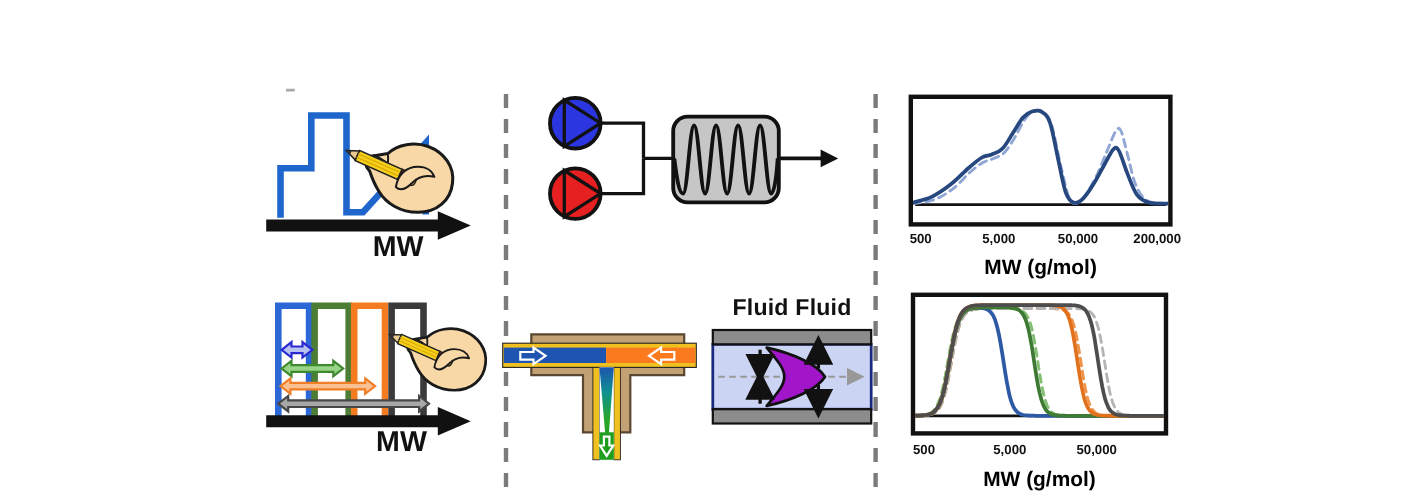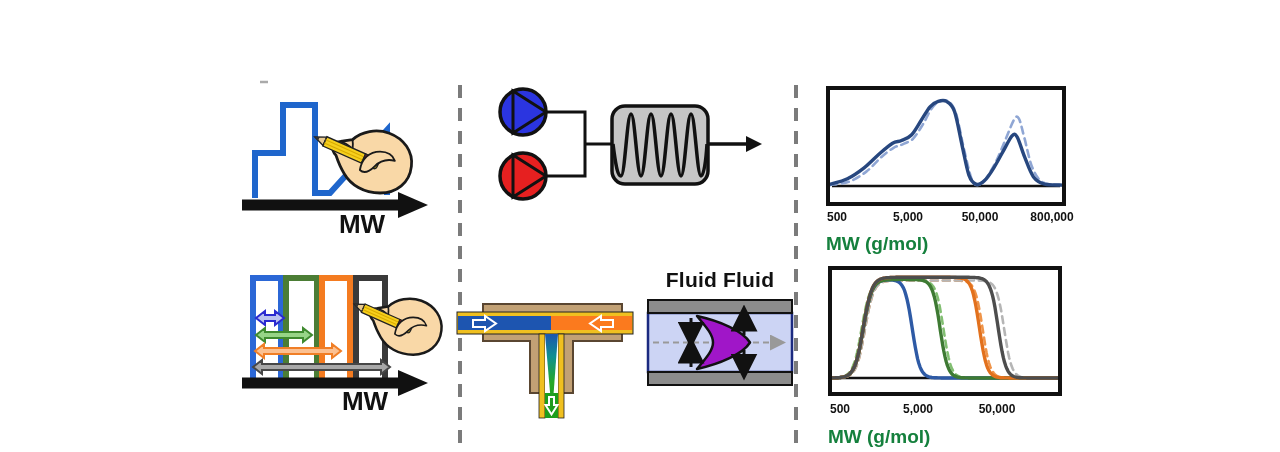--- a/index.html
+++ b/index.html
@@ -4,21 +4,21 @@
 <style>
   html,body{margin:0;padding:0;background:#fff;}
   #stage{position:relative;width:1104px;height:452px;background:#fff;overflow:hidden;
          font-family:"Liberation Sans","DejaVu Sans",sans-serif;}
   .abs{position:absolute;}
   .divider{width:4px;background:repeating-linear-gradient(to bottom,#7b7b7b 0 13px,transparent 13px 23px);}
   .panel-title{font-weight:bold;font-size:21px;color:#111;text-align:center;letter-spacing:.2px;}
   .chart-box{border:4px solid #111;background:#fff;box-sizing:border-box;}
   .tick-host{position:absolute;height:22px;}
   .tick-host span{position:absolute;transform:translateX(-50%);font-weight:bold;font-size:12px;color:#111;white-space:nowrap;}
-  .xlabel{font-weight:bold;font-size:19px;color:#15803d;}
+  .xlabel{font-weight:bold;font-size:19px;color:#000000;text-align:center;}
   svg{display:block;}
   text.mw{font-family:"Liberation Sans",sans-serif;font-weight:bold;fill:#111;}
 </style>
 </head>
 <body>
 
 <div id="stage">
 
   <svg width="0" height="0" style="position:absolute">
     <defs>
@@ -145,21 +145,21 @@
     <svg width="232" height="112" viewBox="0 0 232 112">
         <line x1="2" x2="230" y1="96" y2="96" stroke="#111" stroke-width="2.5"></line>
         <path d="M0.0,95.1C3.3,94.5 13.4,93.7 19.5,91.5C25.6,89.2 31.3,85.5 36.6,81.4C42.0,77.3 47.0,70.8 51.5,66.9C56.0,62.9 60.0,59.9 63.6,57.8C67.2,55.7 69.8,55.7 73.1,54.1C76.3,52.6 79.7,52.0 83.1,48.7C86.4,45.3 90.0,39.1 93.1,34.1C96.1,29.1 98.8,22.4 101.5,18.7C104.2,14.9 106.5,12.6 109.3,11.4C112.1,10.2 115.5,9.4 118.3,11.4C121.0,13.3 123.2,15.2 125.9,23.2C128.5,31.2 131.5,48.7 134.1,59.6C136.7,70.5 139.3,82.8 141.5,88.7C143.7,94.6 145.1,95.1 147.4,95.1C149.8,95.1 152.5,92.8 155.7,88.7C158.9,84.6 163.1,77.2 166.5,70.5C169.9,63.8 172.9,55.5 175.9,48.7C178.8,41.9 182.0,32.9 184.1,29.6C186.3,26.2 187.2,25.5 188.9,28.7C190.7,31.8 192.3,40.5 194.6,48.7C196.8,56.9 199.3,70.5 202.4,77.8C205.5,85.1 208.1,89.5 213.0,92.4C218.0,95.2 228.8,94.6 232.0,95.1" fill="none" stroke="#8fa6d4" stroke-width="2.6" stroke-dasharray="7 5" stroke-linecap="round" stroke-linejoin="round"></path>
         <path d="M0.0,94.2C2.9,93.3 11.7,91.5 17.4,88.7C23.1,86.0 28.7,82.0 34.1,77.8C39.6,73.6 45.3,67.3 50.0,63.2C54.7,59.1 59.0,55.4 62.6,53.2C66.2,51.1 68.4,51.9 71.5,50.5C74.7,49.1 78.2,48.4 81.4,45.0C84.7,41.7 88.0,35.2 91.1,30.5C94.2,25.8 97.2,20.0 100.0,16.8C102.9,13.6 105.4,12.3 108.2,11.4C110.9,10.5 113.8,9.7 116.5,11.4C119.2,13.0 121.9,14.1 124.5,21.4C127.1,28.7 129.6,44.4 132.0,55.0C134.4,65.7 136.6,78.6 138.9,85.1C141.3,91.6 143.4,93.3 146.0,94.2C148.7,95.1 151.7,93.3 154.6,90.5C157.6,87.8 160.8,82.7 163.8,77.8C166.9,72.9 170.0,66.7 173.1,61.4C176.1,56.1 179.7,48.4 182.0,45.9C184.3,43.5 185.0,43.4 187.1,46.9C189.2,50.3 191.9,60.2 194.6,66.9C197.3,73.6 200.2,82.4 203.5,86.9C206.9,91.5 209.9,92.8 214.6,94.2C219.4,95.5 229.1,94.9 232.0,95.1" fill="none" stroke="#27477f" stroke-width="3.4" stroke-linecap="round" stroke-linejoin="round"></path>
       </svg>
   </div>
   <div class="abs tick-host" style="left:830px;top:210px;width:232px">
       <span style="left: 7px;">500</span>
       <span style="left: 78px;">5,000</span>
       <span style="left: 150px;">50,000</span>
-      <span style="left: 222px;">800,000</span>
+      <span style="left: 222px;">200,000</span>
     </div>
   <div class="abs xlabel" style="left:826px;top:233px;width:240px">MW (g/mol)</div>
 
   <div class="abs chart-box" style="left:828px;top:266px;width:234px;height:130px">
     <svg width="226" height="122" viewBox="0 0 226 122">
         <line x1="2" x2="224" y1="108" y2="108" stroke="#111" stroke-width="2.5"></line>
         <path d="M0.0,107.9L1.2,107.9L2.4,107.8L3.6,107.8L4.8,107.7L5.9,107.6L7.1,107.5L8.3,107.3L9.5,107.1L10.7,106.8L11.9,106.4L13.1,105.9L14.3,105.2L15.5,104.4L16.7,103.3L17.8,101.9L19.0,100.1L20.2,97.9L21.4,95.1L22.6,91.7L23.8,87.6L25.0,82.8L26.2,77.3L27.4,71.2L28.5,64.8L29.7,58.1L30.9,51.4L32.1,45.1L33.3,39.2L34.5,34.0L35.7,29.4L36.9,25.6L38.1,22.4L39.3,19.8L40.4,17.7L41.6,16.1L42.8,14.8L44.0,13.8L45.2,13.0L46.4,12.4L47.6,12.0L48.8,11.6L50.0,11.3L51.1,11.1L52.3,11.0L53.5,10.9L54.7,10.8L55.9,10.7L57.1,10.6L58.3,10.6L59.5,10.6L60.7,10.6L61.9,10.5L63.0,10.5L64.2,10.5L65.4,10.5L66.6,10.5L67.8,10.5L69.0,10.5L70.2,10.5L71.4,10.5L72.6,10.5L73.7,10.5L74.9,10.5L76.1,10.5L77.3,10.5L78.5,10.5L79.7,10.5L80.9,10.5L82.1,10.5L83.3,10.5L84.5,10.6L85.6,10.6L86.8,10.6L88.0,10.7L89.2,10.7L90.4,10.8L91.6,11.0L92.8,11.1L94.0,11.4L95.2,11.7L96.3,12.2L97.5,12.8L98.7,13.6L99.9,14.7L101.1,16.2L102.3,18.2L103.5,20.8L104.7,24.0L105.9,28.2L107.1,33.2L108.2,39.1L109.4,45.9L110.6,53.2L111.8,60.9L113.0,68.5L114.2,75.6L115.4,82.0L116.6,87.6L117.8,92.2L118.9,96.0L120.1,98.9L121.3,101.2L122.5,102.9L123.7,104.3L124.9,105.2L126.1,106.0L127.3,106.5L128.5,106.9L129.7,107.2L130.8,107.4L132.0,107.6L133.2,107.7L134.4,107.8L135.6,107.8L136.8,107.9L138.0,107.9L139.2,107.9L140.4,108.0L141.5,108.0L142.7,108.0L143.9,108.0L145.1,108.0L146.3,108.0L147.5,108.0L148.7,108.0L149.9,108.0L151.1,108.0L152.3,108.0L153.4,108.0L154.6,108.0L155.8,108.0L157.0,108.0L158.2,108.0L159.4,108.0L160.6,108.0L161.8,108.0L163.0,108.0L164.1,108.0L165.3,108.0L166.5,108.0L167.7,108.0L168.9,108.0L170.1,108.0L171.3,108.0L172.5,108.0L173.7,108.0L174.9,108.0L176.0,108.0L177.2,108.0L178.4,108.0L179.6,108.0L180.8,108.0L182.0,108.0L183.2,108.0L184.4,108.0L185.6,108.0L186.7,108.0L187.9,108.0L189.1,108.0L190.3,108.0L191.5,108.0L192.7,108.0L193.9,108.0L195.1,108.0L196.3,108.0L197.5,108.0L198.6,108.0L199.8,108.0L201.0,108.0L202.2,108.0L203.4,108.0L204.6,108.0L205.8,108.0L207.0,108.0L208.2,108.0L209.3,108.0L210.5,108.0L211.7,108.0L212.9,108.0L214.1,108.0L215.3,108.0L216.5,108.0L217.7,108.0L218.9,108.0L220.1,108.0L221.2,108.0L222.4,108.0L223.6,108.0L224.8,108.0L226.0,108.0" fill="none" stroke="#82bf72" stroke-width="2.6" stroke-dasharray="7 5" stroke-linecap="round" stroke-linejoin="round"></path>
         <path d="M0.0,108.0L1.2,107.9L2.4,107.9L3.6,107.9L4.8,107.9L5.9,107.8L7.1,107.8L8.3,107.7L9.5,107.6L10.7,107.4L11.9,107.3L13.1,107.0L14.3,106.7L15.5,106.3L16.7,105.8L17.8,105.1L19.0,104.2L20.2,103.1L21.4,101.7L22.6,99.8L23.8,97.5L25.0,94.7L26.2,91.2L27.4,87.0L28.5,82.1L29.7,76.6L30.9,70.4L32.1,63.9L33.3,57.2L34.5,50.6L35.7,44.3L36.9,38.5L38.1,33.3L39.3,28.9L40.4,25.1L41.6,22.0L42.8,19.5L44.0,17.5L45.2,15.9L46.4,14.6L47.6,13.7L48.8,12.9L50.0,12.4L51.1,11.9L52.3,11.6L53.5,11.3L54.7,11.1L55.9,11.0L57.1,10.8L58.3,10.8L59.5,10.7L60.7,10.6L61.9,10.6L63.0,10.6L64.2,10.6L65.4,10.5L66.6,10.5L67.8,10.5L69.0,10.5L70.2,10.5L71.4,10.5L72.6,10.5L73.7,10.5L74.9,10.5L76.1,10.5L77.3,10.5L78.5,10.5L79.7,10.5L80.9,10.5L82.1,10.5L83.3,10.5L84.5,10.5L85.6,10.5L86.8,10.5L88.0,10.5L89.2,10.5L90.4,10.5L91.6,10.5L92.8,10.5L94.0,10.5L95.2,10.5L96.3,10.5L97.5,10.5L98.7,10.5L99.9,10.5L101.1,10.5L102.3,10.5L103.5,10.5L104.7,10.5L105.9,10.5L107.1,10.5L108.2,10.5L109.4,10.5L110.6,10.5L111.8,10.5L113.0,10.5L114.2,10.5L115.4,10.5L116.6,10.5L117.8,10.5L118.9,10.5L120.1,10.5L121.3,10.5L122.5,10.5L123.7,10.6L124.9,10.6L126.1,10.6L127.3,10.7L128.5,10.8L129.7,10.9L130.8,11.0L132.0,11.2L133.2,11.4L134.4,11.8L135.6,12.3L136.8,12.9L138.0,13.8L139.2,14.9L140.4,16.5L141.5,18.5L142.7,21.2L143.9,24.5L145.1,28.8L146.3,33.9L147.5,40.0L148.7,46.8L149.9,54.3L151.1,61.9L152.3,69.5L153.4,76.5L154.6,82.8L155.8,88.3L157.0,92.8L158.2,96.4L159.4,99.3L160.6,101.5L161.8,103.1L163.0,104.4L164.1,105.4L165.3,106.1L166.5,106.6L167.7,107.0L168.9,107.2L170.1,107.4L171.3,107.6L172.5,107.7L173.7,107.8L174.9,107.8L176.0,107.9L177.2,107.9L178.4,107.9L179.6,108.0L180.8,108.0L182.0,108.0L183.2,108.0L184.4,108.0L185.6,108.0L186.7,108.0L187.9,108.0L189.1,108.0L190.3,108.0L191.5,108.0L192.7,108.0L193.9,108.0L195.1,108.0L196.3,108.0L197.5,108.0L198.6,108.0L199.8,108.0L201.0,108.0L202.2,108.0L203.4,108.0L204.6,108.0L205.8,108.0L207.0,108.0L208.2,108.0L209.3,108.0L210.5,108.0L211.7,108.0L212.9,108.0L214.1,108.0L215.3,108.0L216.5,108.0L217.7,108.0L218.9,108.0L220.1,108.0L221.2,108.0L222.4,108.0L223.6,108.0L224.8,108.0L226.0,108.0" fill="none" stroke="#ef9449" stroke-width="2.6" stroke-dasharray="7 5" stroke-linecap="round" stroke-linejoin="round"></path>
         <path d="M0.0,108.0L1.2,107.9L2.4,107.9L3.6,107.9L4.8,107.9L5.9,107.8L7.1,107.8L8.3,107.7L9.5,107.6L10.7,107.4L11.9,107.3L13.1,107.0L14.3,106.7L15.5,106.3L16.7,105.8L17.8,105.1L19.0,104.2L20.2,103.1L21.4,101.7L22.6,99.8L23.8,97.5L25.0,94.7L26.2,91.2L27.4,87.0L28.5,82.1L29.7,76.6L30.9,70.4L32.1,63.9L33.3,57.2L34.5,50.6L35.7,44.3L36.9,38.5L38.1,33.3L39.3,28.9L40.4,25.1L41.6,22.0L42.8,19.5L44.0,17.5L45.2,15.9L46.4,14.6L47.6,13.7L48.8,12.9L50.0,12.4L51.1,11.9L52.3,11.6L53.5,11.3L54.7,11.1L55.9,11.0L57.1,10.8L58.3,10.8L59.5,10.7L60.7,10.6L61.9,10.6L63.0,10.6L64.2,10.6L65.4,10.5L66.6,10.5L67.8,10.5L69.0,10.5L70.2,10.5L71.4,10.5L72.6,10.5L73.7,10.5L74.9,10.5L76.1,10.5L77.3,10.5L78.5,10.5L79.7,10.5L80.9,10.5L82.1,10.5L83.3,10.5L84.5,10.5L85.6,10.5L86.8,10.5L88.0,10.5L89.2,10.5L90.4,10.5L91.6,10.5L92.8,10.5L94.0,10.5L95.2,10.5L96.3,10.5L97.5,10.5L98.7,10.5L99.9,10.5L101.1,10.5L102.3,10.5L103.5,10.5L104.7,10.5L105.9,10.5L107.1,10.5L108.2,10.5L109.4,10.5L110.6,10.5L111.8,10.5L113.0,10.5L114.2,10.5L115.4,10.5L116.6,10.5L117.8,10.5L118.9,10.5L120.1,10.5L121.3,10.5L122.5,10.5L123.7,10.5L124.9,10.5L126.1,10.5L127.3,10.5L128.5,10.5L129.7,10.5L130.8,10.5L132.0,10.5L133.2,10.5L134.4,10.5L135.6,10.5L136.8,10.5L138.0,10.5L139.2,10.5L140.4,10.5L141.5,10.5L142.7,10.5L143.9,10.5L145.1,10.6L146.3,10.6L147.5,10.6L148.7,10.7L149.9,10.7L151.1,10.8L152.3,11.0L153.4,11.2L154.6,11.4L155.8,11.7L157.0,12.2L158.2,12.8L159.4,13.7L160.6,14.8L161.8,16.3L163.0,18.3L164.1,20.9L165.3,24.2L166.5,28.3L167.7,33.4L168.9,39.3L170.1,46.1L171.3,53.5L172.5,61.2L173.7,68.7L174.9,75.8L176.0,82.2L177.2,87.8L178.4,92.4L179.6,96.1L180.8,99.0L182.0,101.3L183.2,103.0L184.4,104.3L185.6,105.3L186.7,106.0L187.9,106.5L189.1,106.9L190.3,107.2L191.5,107.4L192.7,107.6L193.9,107.7L195.1,107.8L196.3,107.8L197.5,107.9L198.6,107.9L199.8,107.9L201.0,108.0L202.2,108.0L203.4,108.0L204.6,108.0L205.8,108.0L207.0,108.0L208.2,108.0L209.3,108.0L210.5,108.0L211.7,108.0L212.9,108.0L214.1,108.0L215.3,108.0L216.5,108.0L217.7,108.0L218.9,108.0L220.1,108.0L221.2,108.0L222.4,108.0L223.6,108.0L224.8,108.0L226.0,108.0" fill="none" stroke="#b5b5b5" stroke-width="2.6" stroke-dasharray="7 5" stroke-linecap="round" stroke-linejoin="round"></path>
         <path d="M0.0,107.9L1.2,107.9L2.4,107.9L3.6,107.8L4.8,107.8L5.9,107.7L7.1,107.6L8.3,107.5L9.5,107.4L10.7,107.2L11.9,106.9L13.1,106.6L14.3,106.1L15.5,105.5L16.7,104.8L17.8,103.8L19.0,102.5L20.2,100.9L21.4,98.9L22.6,96.3L23.8,93.2L25.0,89.4L26.2,84.9L27.4,79.7L28.5,73.8L29.7,67.4L30.9,60.7L32.1,54.0L33.3,47.4L34.5,41.2L35.7,35.6L36.9,30.6L38.1,26.4L39.3,22.9L40.4,20.0L41.6,17.7L42.8,15.8L44.0,14.4L45.2,13.2L46.4,12.3L47.6,11.7L48.8,11.1L50.0,10.7L51.1,10.4L52.3,10.2L53.5,10.1L54.7,10.0L55.9,9.9L57.1,9.9L58.3,9.9L59.5,10.0L60.7,10.1L61.9,10.2L63.0,10.5L64.2,10.9L65.4,11.3L66.6,12.0L67.8,12.9L69.0,14.2L70.2,15.8L71.4,17.9L72.6,20.7L73.7,24.3L74.9,28.7L76.1,34.1L77.3,40.3L78.5,47.4L79.7,54.9L80.9,62.7L82.1,70.3L83.3,77.3L84.5,83.5L85.6,88.9L86.8,93.3L88.0,96.8L89.2,99.6L90.4,101.7L91.6,103.3L92.8,104.5L94.0,105.5L95.2,106.1L96.3,106.6L97.5,107.0L98.7,107.3L99.9,107.5L101.1,107.6L102.3,107.7L103.5,107.8L104.7,107.8L105.9,107.9L107.1,107.9L108.2,107.9L109.4,108.0L110.6,108.0L111.8,108.0L113.0,108.0L114.2,108.0L115.4,108.0L116.6,108.0L117.8,108.0L118.9,108.0L120.1,108.0L121.3,108.0L122.5,108.0L123.7,108.0L124.9,108.0L126.1,108.0L127.3,108.0L128.5,108.0L129.7,108.0L130.8,108.0L132.0,108.0L133.2,108.0L134.4,108.0L135.6,108.0L136.8,108.0L138.0,108.0L139.2,108.0L140.4,108.0L141.5,108.0L142.7,108.0L143.9,108.0L145.1,108.0L146.3,108.0L147.5,108.0L148.7,108.0L149.9,108.0L151.1,108.0L152.3,108.0L153.4,108.0L154.6,108.0L155.8,108.0L157.0,108.0L158.2,108.0L159.4,108.0L160.6,108.0L161.8,108.0L163.0,108.0L164.1,108.0L165.3,108.0L166.5,108.0L167.7,108.0L168.9,108.0L170.1,108.0L171.3,108.0L172.5,108.0L173.7,108.0L174.9,108.0L176.0,108.0L177.2,108.0L178.4,108.0L179.6,108.0L180.8,108.0L182.0,108.0L183.2,108.0L184.4,108.0L185.6,108.0L186.7,108.0L187.9,108.0L189.1,108.0L190.3,108.0L191.5,108.0L192.7,108.0L193.9,108.0L195.1,108.0L196.3,108.0L197.5,108.0L198.6,108.0L199.8,108.0L201.0,108.0L202.2,108.0L203.4,108.0L204.6,108.0L205.8,108.0L207.0,108.0L208.2,108.0L209.3,108.0L210.5,108.0L211.7,108.0L212.9,108.0L214.1,108.0L215.3,108.0L216.5,108.0L217.7,108.0L218.9,108.0L220.1,108.0L221.2,108.0L222.4,108.0L223.6,108.0L224.8,108.0L226.0,108.0" fill="none" stroke="#2e5aa5" stroke-width="3.4" stroke-linecap="round" stroke-linejoin="round"></path>

